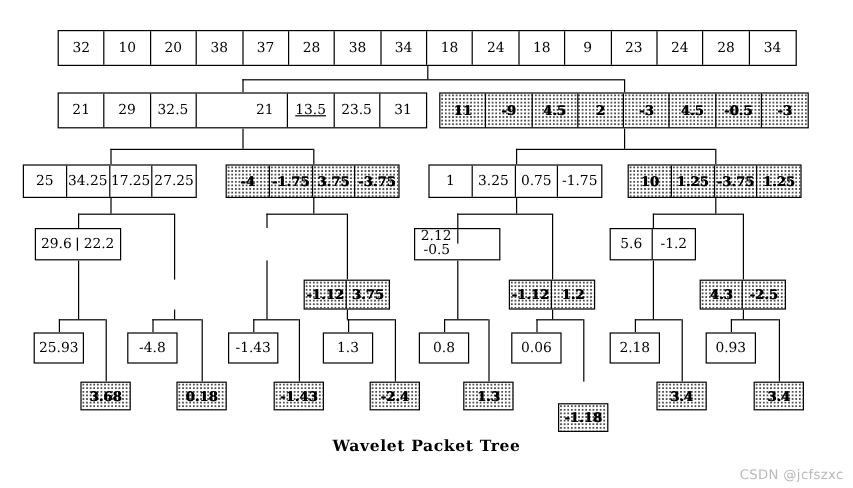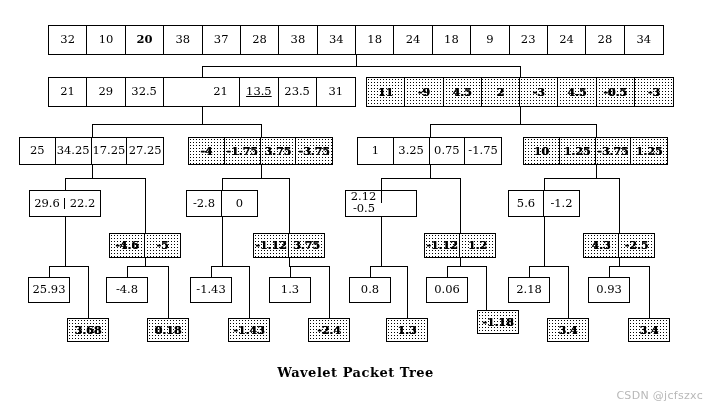--- a/index.html
+++ b/index.html
@@ -142,21 +142,21 @@
     <div class="line h" style="left: 529px; top: 266px; width: 39px;"></div>
     <div class="line v" style="left: 529px; top: 266px; height: 11px;"></div>
     <div class="line v" style="left: 568px; top: 266px; height: 52px;"></div>
     <div class="line v" style="left: 619px; top: 258px; height: 8px;"></div>
     <div class="line h" style="left: 609px; top: 266px; width: 40px;"></div>
     <div class="line v" style="left: 609px; top: 266px; height: 11px;"></div>
     <div class="line v" style="left: 649px; top: 266px; height: 52px;"></div>
     <div class="row" style="left: 48px; top: 25px; width: 616px; height: 30px;">
       <div class="cell" style="width: 38.5px;">32</div>
       <div class="cell" style="width: 38.5px;">10</div>
-      <div class="cell" style="width: 38.5px; font-weight: bold;">20</div>
+      <div class="cell" style="width: 38.5px;">20</div>
       <div class="cell" style="width: 38.5px;">38</div>
       <div class="cell" style="width: 38.5px;">37</div>
       <div class="cell" style="width: 38.5px;">28</div>
       <div class="cell" style="width: 38.5px;">38</div>
       <div class="cell" style="width: 38.5px;">34</div>
       <div class="cell" style="width: 38.5px;">18</div>
       <div class="cell" style="width: 38.5px;">24</div>
       <div class="cell" style="width: 38.5px;">18</div>
       <div class="cell" style="width: 38.5px;">9</div>
       <div class="cell" style="width: 38.5px;">23</div>
@@ -205,28 +205,20 @@
     <div class="row shaded" style="left: 523px; top: 137px; width: 145px; height: 28px;">
       <div class="cell" style="width: 36.25px;">10</div>
       <div class="cell" style="width: 36.25px;">1.25</div>
       <div class="cell" style="width: 36.25px;">-3.75</div>
       <div class="cell" style="width: 36.25px;">1.25</div>
     </div>
     <div class="row" style="left: 29px; top: 190px; width: 72px; height: 27px; align-items: center;">
       <div class="cell" style="width: 36px;">29.6</div>
       <div class="cell" style="width: 36px;">22.2</div>
     </div>
-    <div class="row shaded" style="left: 109px; top: 233px; width: 72px; height: 25px;">
-      <div class="cell" style="width: 36px;">-4.6</div>
-      <div class="cell" style="width: 36px;">-5</div>
-    </div>
-    <div class="row" style="left: 186px; top: 190px; width: 72px; height: 27px;">
-      <div class="cell" style="width: 36px;">-2.8</div>
-      <div class="cell" style="width: 36px;">0</div>
-    </div>
     <div class="row shaded" style="left: 253px; top: 233px; width: 72px; height: 25px;">
       <div class="cell" style="width: 36px;">-1.12</div>
       <div class="cell" style="width: 36px;">3.75</div>
     </div>
     <div class="row" style="left: 345px; top: 190px; width: 72px; height: 27px; flex-direction: column;">
       <div class="cell" style="width: 36px;">2.12</div>
       <div class="cell" style="width: 36px;">-0.5</div>
     </div>
     <div class="row shaded" style="left: 424px; top: 233px; width: 72px; height: 25px;">
       <div class="cell" style="width: 36px;">-1.12</div>
@@ -266,21 +258,21 @@
     </div>
     <div class="row" style="left: 349px; top: 277px; width: 42px; height: 26px;">
       <div class="cell" style="width: 42px;">0.8</div>
     </div>
     <div class="row shaded" style="left: 386px; top: 318px; width: 42px; height: 24px;">
       <div class="cell" style="width: 42px;">1.3</div>
     </div>
     <div class="row" style="left: 426px; top: 277px; width: 42px; height: 26px;">
       <div class="cell" style="width: 42px;">0.06</div>
     </div>
-    <div class="row shaded" style="left: 465px; top: 310px; width: 42px; height: 24px; margin-left: 12px;">
+    <div class="row shaded" style="left: 465px; top: 336px; width: 42px; height: 24px;">
       <div class="cell" style="width: 42px;">-1.18</div>
     </div>
     <div class="row" style="left: 508px; top: 277px; width: 42px; height: 26px;">
       <div class="cell" style="width: 42px;">2.18</div>
     </div>
     <div class="row shaded" style="left: 547px; top: 318px; width: 42px; height: 24px;">
       <div class="cell" style="width: 42px;">3.4</div>
     </div>
     <div class="row" style="left: 588px; top: 277px; width: 42px; height: 26px;">
       <div class="cell" style="width: 42px; text-align: center;">0.93</div>

